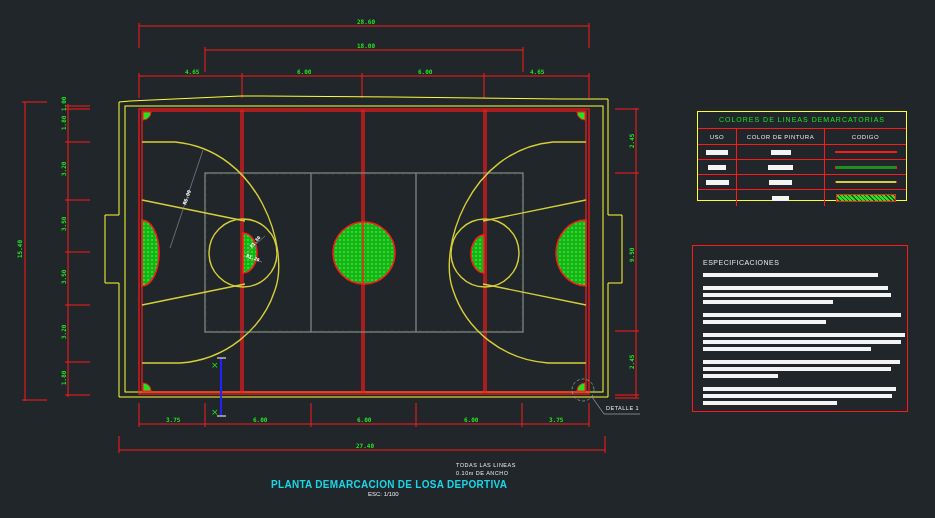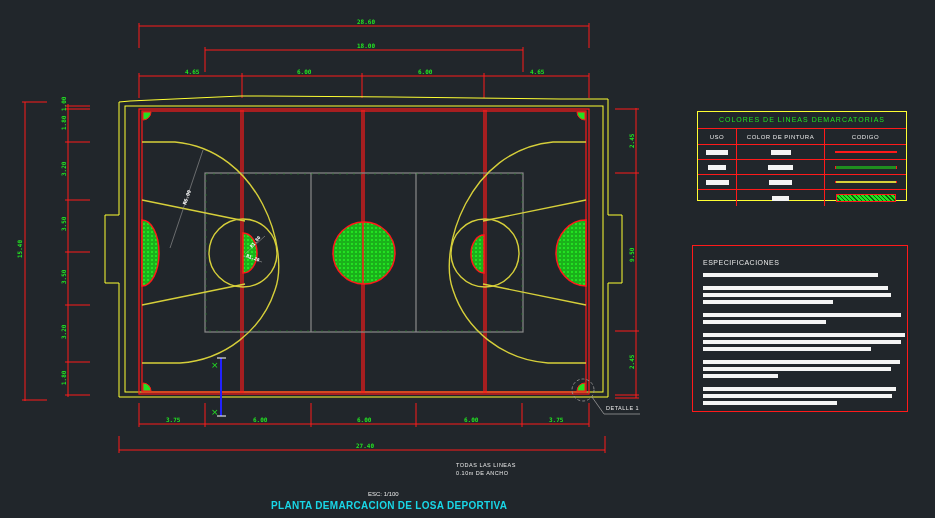--- a/index.html
+++ b/index.html
@@ -31,21 +31,21 @@
   .code-line { width:60px; height:4px; border-left:1px solid #ff1a1a; border-right:1px solid #ff1a1a; position:relative; }
   .spec-box {
     position:absolute; left:692px; top:245px; width:216px; height:167px;
     border:1px solid #ff1a1a; box-sizing:border-box; padding:13px 10px 0 10px;
   }
   .spec-title { color:#e8e8e8; font-size:7px; letter-spacing:0.5px; margin-bottom:7px; }
   .spec-line { background:#f4f4f4; height:4px; margin-bottom:3px; }
   .spec-gap { height:6px; }
   .title-main {
     position:absolute; left:271px; top:479px; color:#19d6e6;
-    font-size:10px; font-weight:bold; letter-spacing:0.3px;margin-top:21px;
+    font-size:10px; font-weight:bold; letter-spacing:0.3px;
   }
   .title-scale { position:absolute; left:368px; top:491px; color:#e8e8e8; font-size:6px; }
   .note { position:absolute; left:456px; top:461px; color:#e8e8e8; font-size:5.5px; line-height:8px; letter-spacing:0.5px; }
   .detail-label { position:absolute; left:606px; top:405px; color:#e8e8e8; font-size:5.5px; letter-spacing:0.5px; }
 </style>
 </head>
 <body>
 
 <svg id="canvas" width="935" height="518" viewBox="0 0 935 518">
   <defs>

